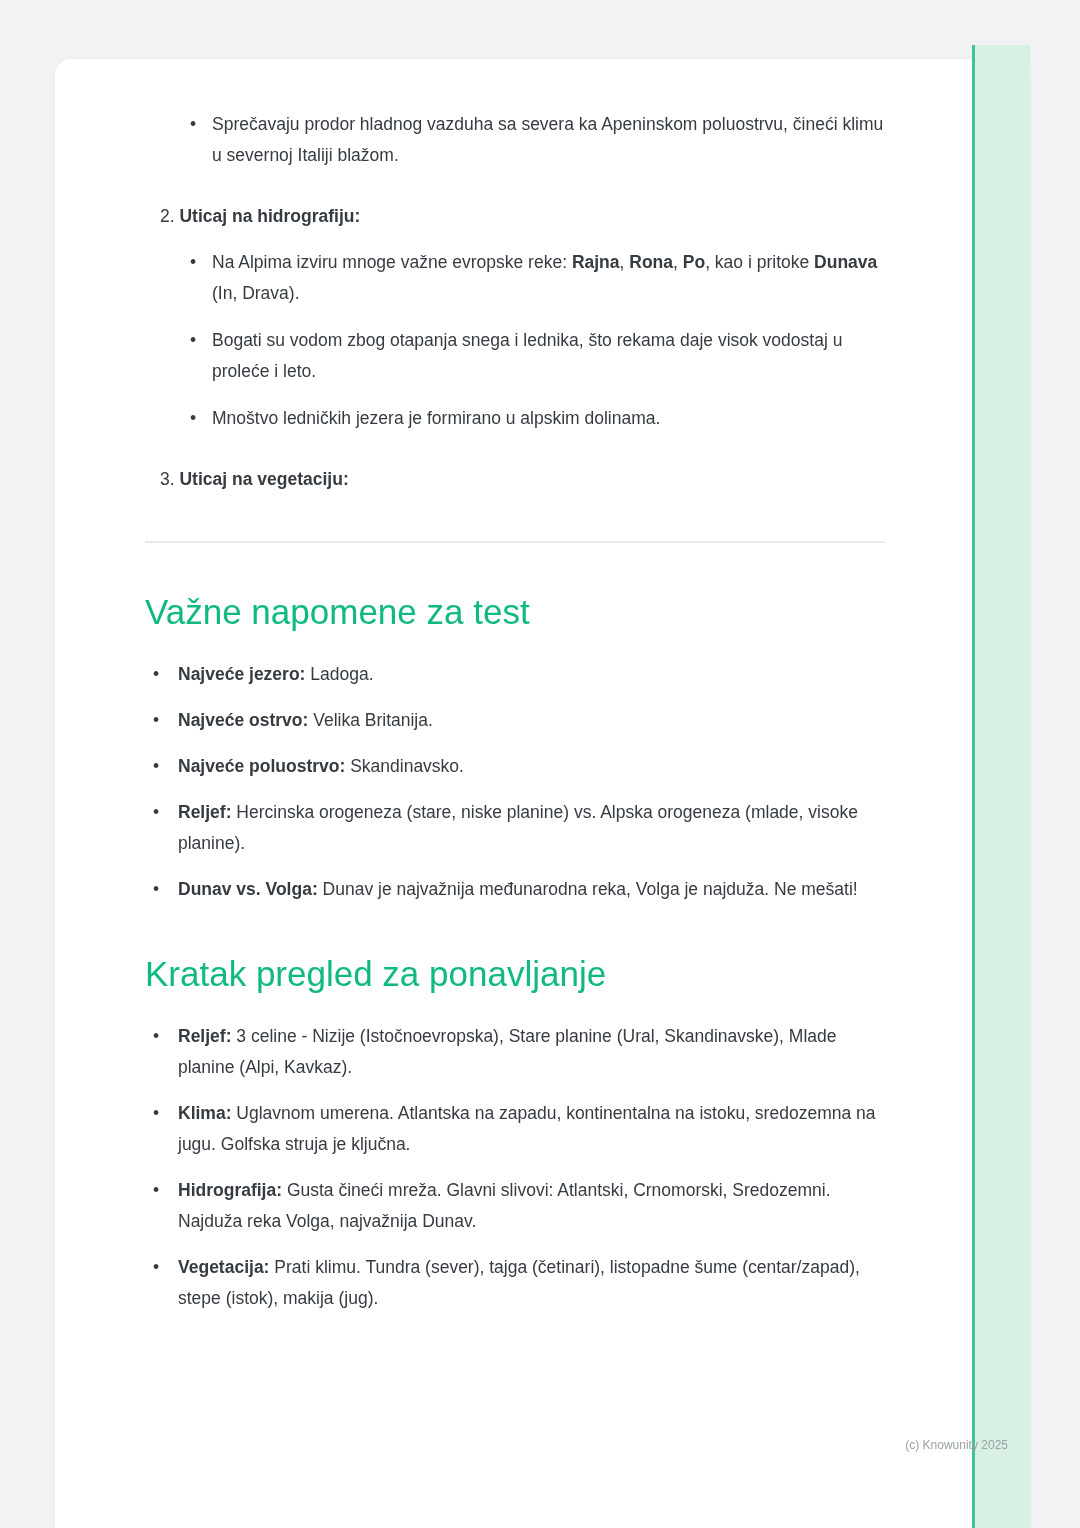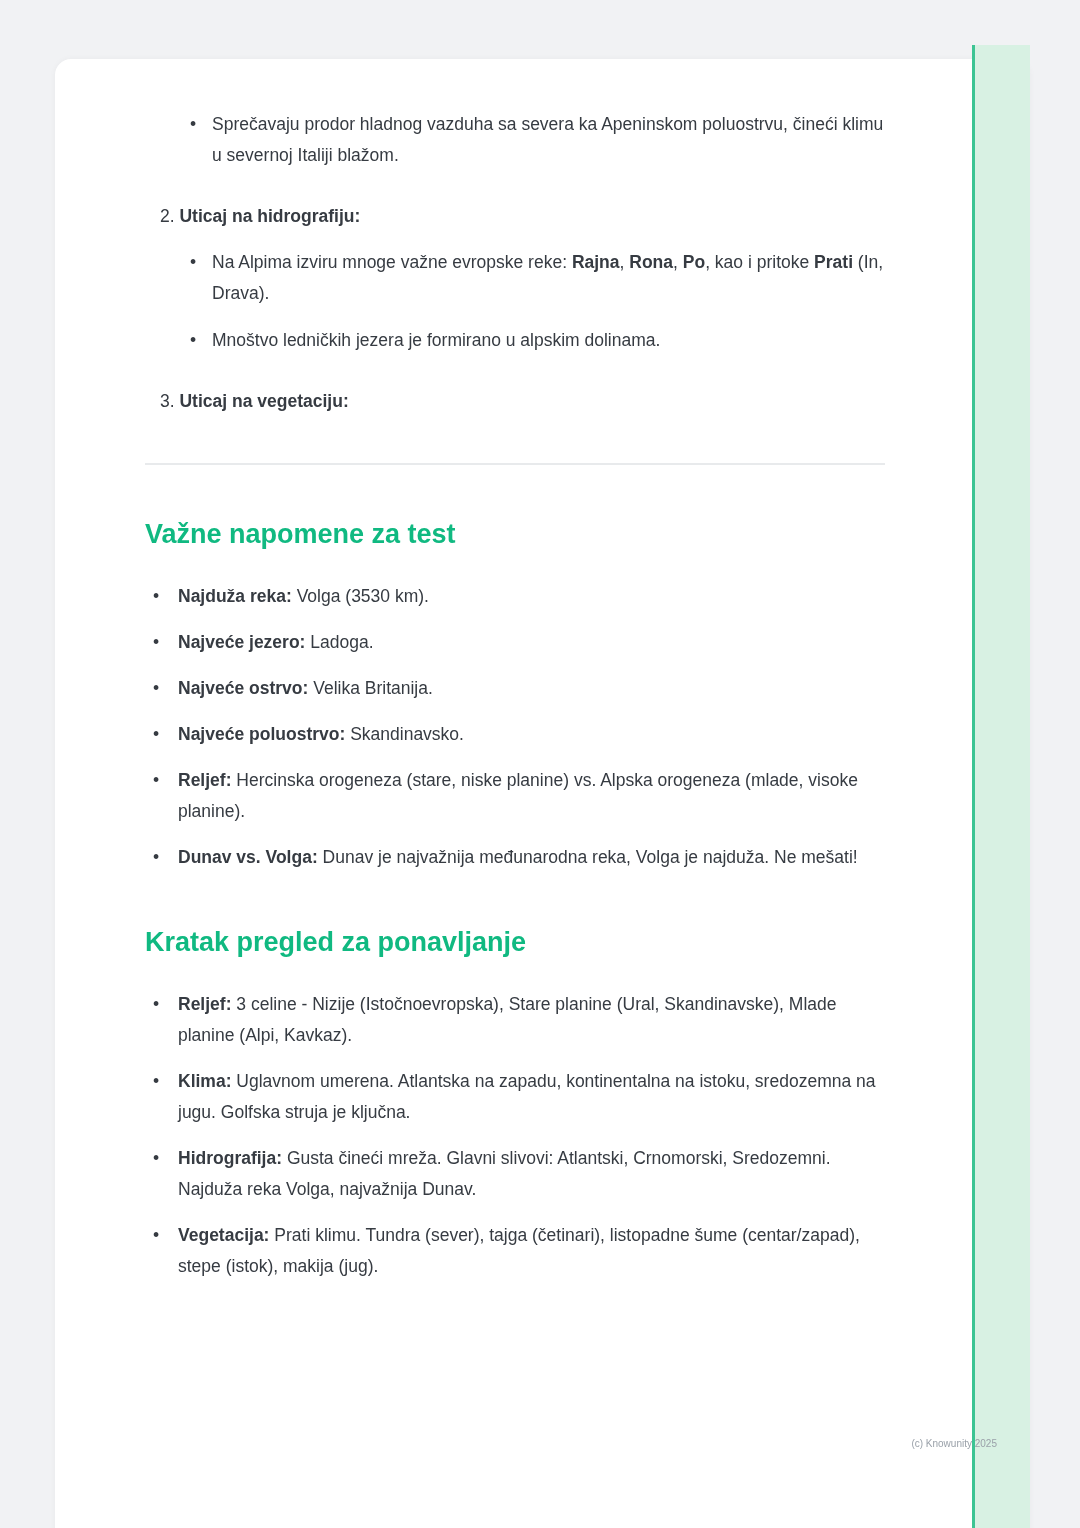--- a/index.html
+++ b/index.html
@@ -75,30 +75,30 @@
   strong { font-weight: 700; margin-top: 43px; }
 
   hr.divider {
     border: none;
     border-top: 2px solid #e8eaec;
     margin: 46px 0 0 0;
     width: 740px;
   }
   h2.section-title {
     margin: 52px 0 30px 0;
-    font-size: 27px;
+    font-size: 35px;
     line-height: 34px;
-    font-weight: 700;
+    font-weight: 400;
     color: #10b981;
   }
   .footer {
     position: absolute;
     top: 1438px;
-    right: 83px;
-    font-size: 10px;
+    right: 72px;
+    font-size: 12px;
     color: #9aa1a9;
     z-index: 5;
   }
 </style>
 </head>
 <body>
 
 <div class="canvas">
   <div class="card">
     <div class="content">
@@ -108,37 +108,39 @@
           <span>Sprečavaju prodor hladnog vazduha sa severa ka Apeninskom poluostrvu, čineći klimu u severnoj Italiji blažom.</span>
         </li>
       </ul>
 
       <p class="num-head">
         <span class="num">2.</span>
         <strong>Uticaj na hidrografiju:</strong>
       </p>
       <ul class="blist sub">
         <li>
-          <span>Na Alpima izviru mnoge važne evropske reke: </span><strong>Rajna</strong><span>, </span><strong>Rona</strong><span>, </span><strong>Po</strong><span>, kao i pritoke </span><strong>Prati</strong><span> (In, Drava).</span>
+          <span>Na Alpima izviru mnoge važne evropske reke: </span><strong>Rajna</strong><span>, </span><strong>Rona</strong><span>, </span><strong>Po</strong><span>, kao i pritoke </span><strong>Dunava</strong><span> (In, Drava).</span>
+        </li>
+        <li>
+          <span>Bogati su vodom zbog otapanja snega i lednika, što rekama daje visok vodostaj u proleće i leto.</span>
         </li>
         <li>
           <span>Mnoštvo ledničkih jezera je formirano u alpskim dolinama.</span>
         </li>
       </ul>
 
       <p class="num-head">
         <span class="num">3.</span>
         <strong>Uticaj na vegetaciju:</strong>
       </p>
 
       <hr class="divider">
 
       <h2 class="section-title">Važne napomene za test</h2>
       <ul class="blist top">
-        <li><strong>Najduža reka:</strong><span> Volga (3530 km).</span></li>
         <li><strong>Najveće jezero:</strong><span> Ladoga.</span></li>
         <li><strong>Najveće ostrvo:</strong><span> Velika Britanija.</span></li>
         <li><strong>Najveće poluostrvo:</strong><span> Skandinavsko.</span></li>
         <li><strong>Reljef:</strong><span> Hercinska orogeneza (stare, niske planine) vs. Alpska orogeneza (mlade, visoke planine).</span></li>
         <li><strong>Dunav vs. Volga:</strong><span> Dunav je najvažnija međunarodna reka, Volga je najduža. Ne mešati!</span></li>
       </ul>
 
       <h2 class="section-title">Kratak pregled za ponavljanje</h2>
       <ul class="blist top">
         <li><strong>Reljef:</strong><span> 3 celine - Nizije (Istočnoevropska), Stare planine (Ural, Skandinavske), Mlade planine (Alpi, Kavkaz).</span></li>

